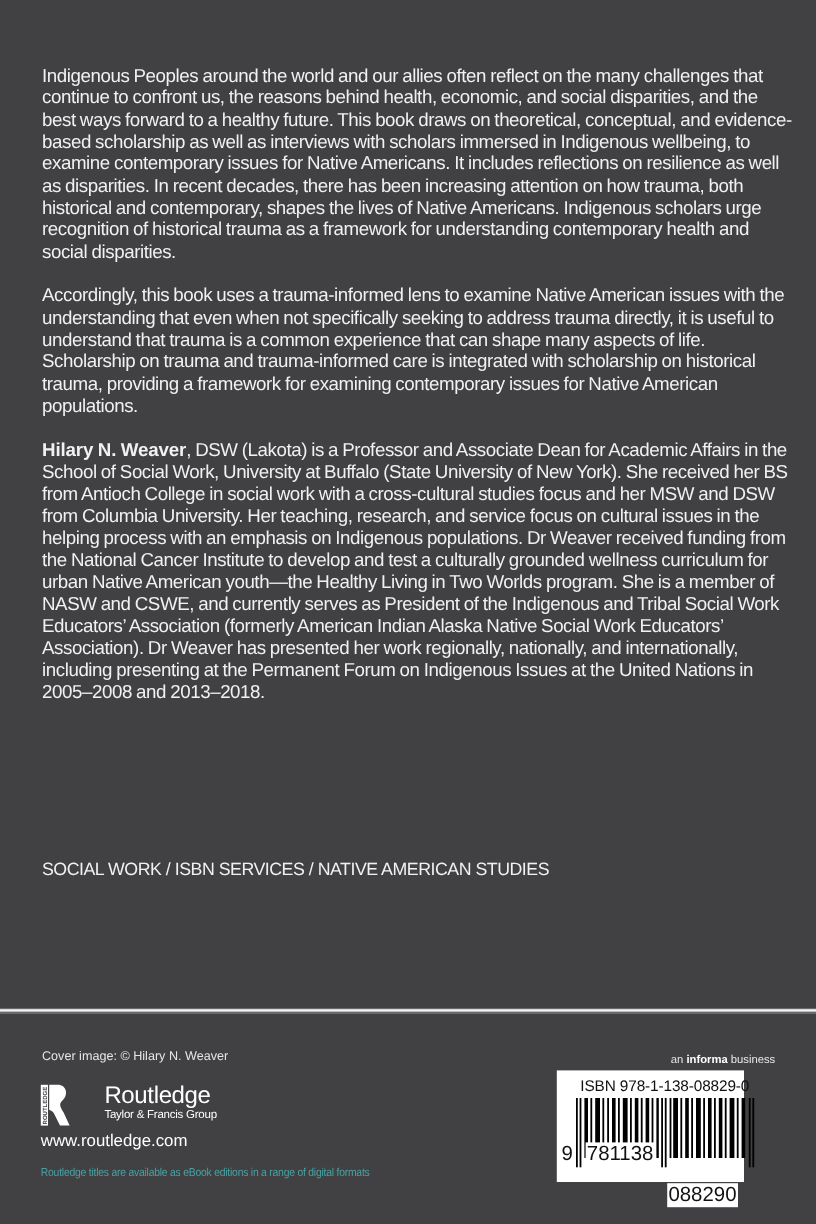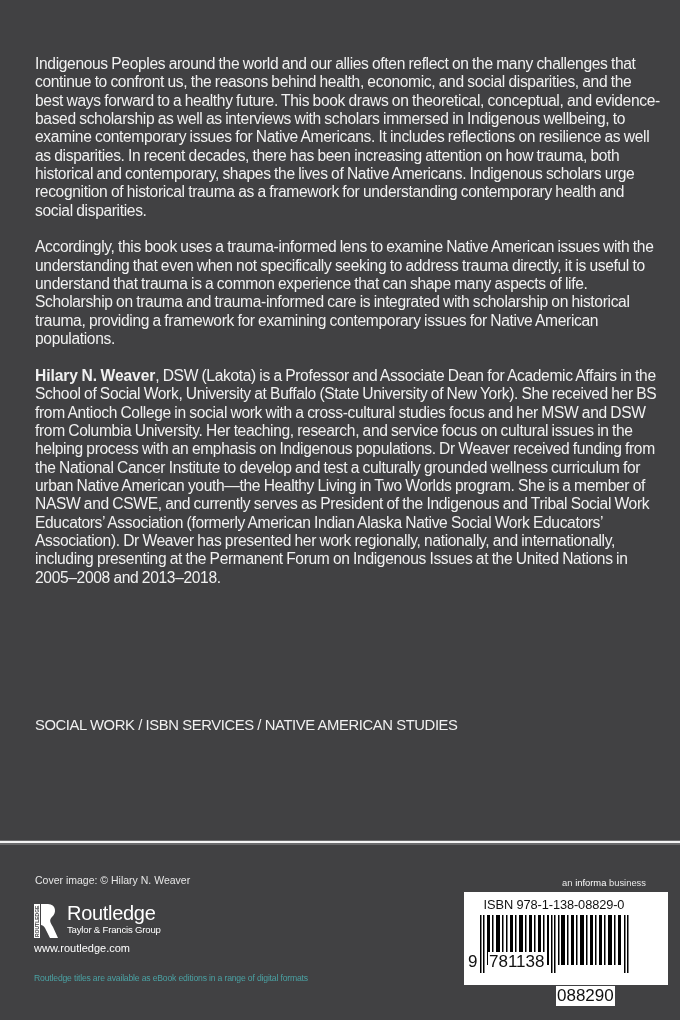--- a/index.html
+++ b/index.html
@@ -21,31 +21,31 @@
   .subject {
     position:absolute; left:35px; top:717px;
     font-size:14.8px; letter-spacing:-0.4px; color:#f1f1f1;
   }
   .divider {
     position:absolute; left:0; top:840px; width:680px; height:5px;
     background:#6a6a6c;
   }
   .divider .line { position:absolute; left:0; top:1px; width:680px; height:2px; background:#f4f4f4; }
   .cover-credit { position:absolute; left:35px; top:874px; font-size:10.5px; color:#e6e6e6; }
-  .logo { position:absolute; left:33px; top:903px; display:flex; align-items:flex-start; }
+  .logo { position:absolute; left:33px; top:903px; display:flex; align-items:flex-start;gap:20px; }
   .logo-mark { width:26px; height:36px; position:relative; }
   .logo-name { margin-left:8px; margin-top:-1px; }
   .logo-name .big { font-size:20px; color:#fff; line-height:22px; letter-spacing:-0.3px; }
   .logo-name .small { font-size:9.6px; color:#fff; margin-top:0px; letter-spacing:-0.2px; }
-  .site { position:absolute; left:34px; top:942px; font-size:11px; color:#fff; }
+  .site { position:absolute; left:34px; top:942px; font-size:14px; color:#fff; }
   .ebook { position:absolute; left:34px; top:972px; font-size:9.6px; color:#4aa1a3; letter-spacing:-0.2px; transform:scaleX(0.9); transform-origin:left; }
   .informa { position:absolute; right:34px; top:877px; font-size:9.4px; color:#e8e8e8; }
-  .informa b { font-weight:normal; color:#fff; }
+  .informa b { font-weight:bold; color:#fff; }
   .barcode-box {
-    position:absolute; left:464px; top:892px; width:204px; height:93px; background:#ffffff;
+    position:absolute; left:464px; top:892px; width:156px; height:93px; background:#ffffff;
   }
   .isbn { position:absolute; left:0; width:180px; top:5px; text-align:center; color:#111; font-size:12.8px; letter-spacing:-0.1px; }
   .bars { position:absolute; left:16px; top:23px; width:150px; height:58px; }
   .digits { position:absolute; left:0; top:60px; width:180px; color:#111; font-size:17px; }
   .digits span { position:absolute; background:#fff; padding:0 1px; line-height:20px; }
 </style>
 </head>
 <body>
 
 <div class="blurb">

